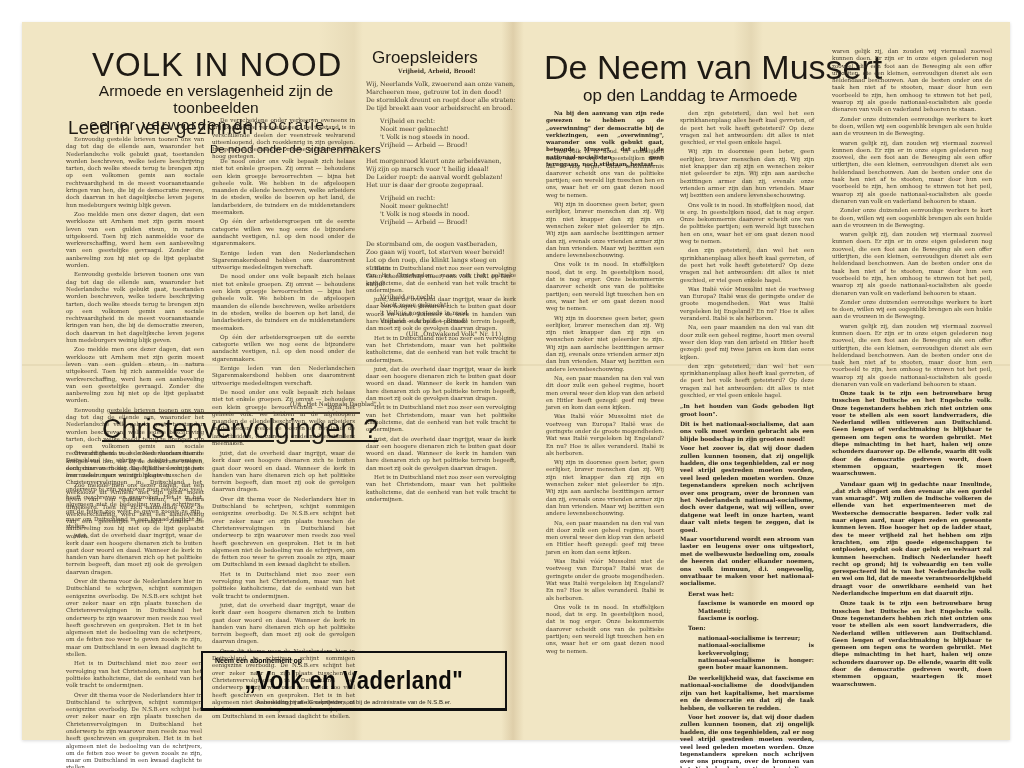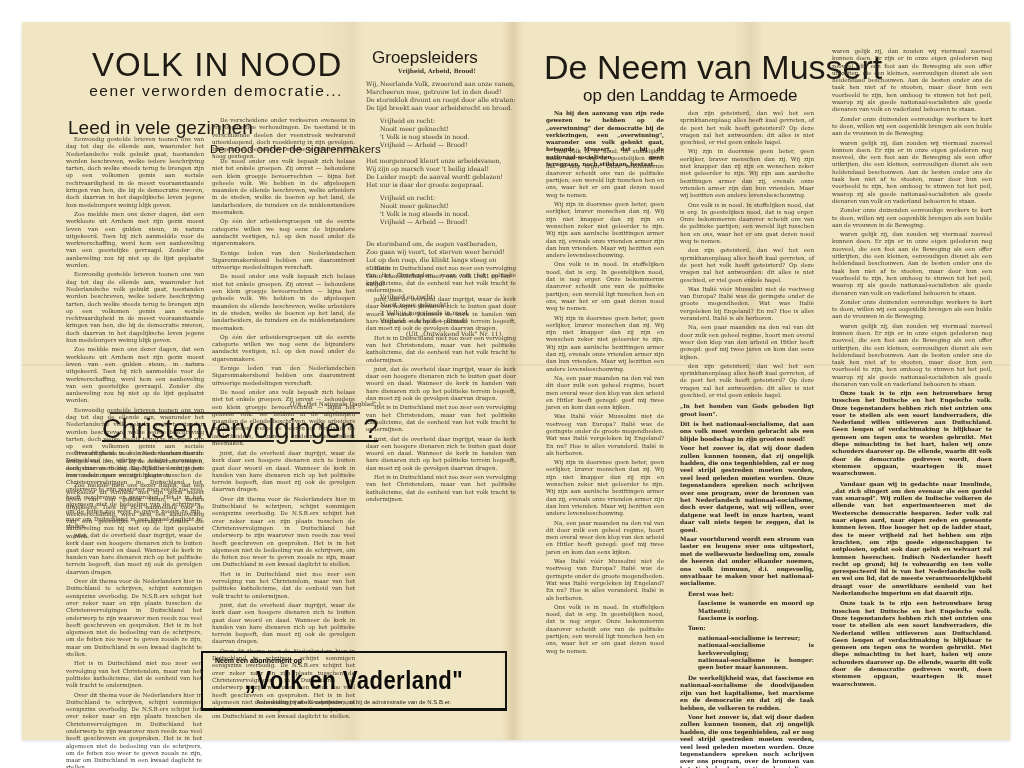--- a/index.html
+++ b/index.html
@@ -26,20 +26,21 @@
 </style>
 </head>
 <body>
 
 <div class="paper">
   <div class="fold-h"></div>
 </div>
 
 <div class="abs h-sans headline" style="left:92px;top:46px;">VOLK IN NOOD</div>
 <div class="abs h-sans sub" style="left:70px;top:82px;width:292px;">
+  <div>Armoede en verslagenheid zijn de toonbeelden</div>
   <div style="letter-spacing:1.5px;">eener verworden democratie...</div>
 </div>
 
 <div class="abs h-sans sec" style="left:68px;top:117px;">Leed in vele gezinnen</div>
 <div class="abs body" style="left:66px;top:136px;width:138px;">
   <p style="margin:0 0 2px 0;text-indent:8px;">Eenvoudig gestelde brieven toonen ons van dag tot dag de ellende aan, waaronder het Nederlandsche volk gebukt gaat, toestanden worden beschreven, welke iedere beschrijving tarten, doch welke steeds terug te brengen zijn op een volkomen gemis aan sociale rechtvaardigheid in de meest vooraanstaande kringen van hen, die bij de democratie zweren, doch daarvan in het dagelijksche leven jegens hun medeburgers weinig blijk geven.</p>
   <p style="margin:0 0 2px 0;text-indent:8px;">Zoo meldde men ons dezer dagen, dat een werklooze uit Arnhem met zijn gezin moest leven van een gulden steun, in natura uitgekeerd. Toen hij zich aanmeldde voor de werkverschaffing, werd hem een aanbeveling van een geestelijke gevraagd. Zonder die aanbeveling zou hij niet op de lijst geplaatst worden.</p>
   <p style="margin:0 0 2px 0;text-indent:8px;">Eenvoudig gestelde brieven toonen ons van dag tot dag de ellende aan, waaronder het Nederlandsche volk gebukt gaat, toestanden worden beschreven, welke iedere beschrijving tarten, doch welke steeds terug te brengen zijn op een volkomen gemis aan sociale rechtvaardigheid in de meest vooraanstaande kringen van hen, die bij de democratie zweren, doch daarvan in het dagelijksche leven jegens hun medeburgers weinig blijk geven.</p>
   <p style="margin:0 0 2px 0;text-indent:8px;">Zoo meldde men ons dezer dagen, dat een werklooze uit Arnhem met zijn gezin moest leven van een gulden steun, in natura uitgekeerd. Toen hij zich aanmeldde voor de werkverschaffing, werd hem een aanbeveling van een geestelijke gevraagd. Zonder die aanbeveling zou hij niet op de lijst geplaatst worden.</p>
   <p style="margin:0 0 2px 0;text-indent:8px;">Eenvoudig gestelde brieven toonen ons van dag tot dag de ellende aan, waaronder het Nederlandsche volk gebukt gaat, toestanden worden beschreven, welke iedere beschrijving tarten, doch welke steeds terug te brengen zijn op een volkomen gemis aan sociale rechtvaardigheid in de meest vooraanstaande kringen van hen, die bij de democratie zweren, doch daarvan in het dagelijksche leven jegens hun medeburgers weinig blijk geven.</p>

